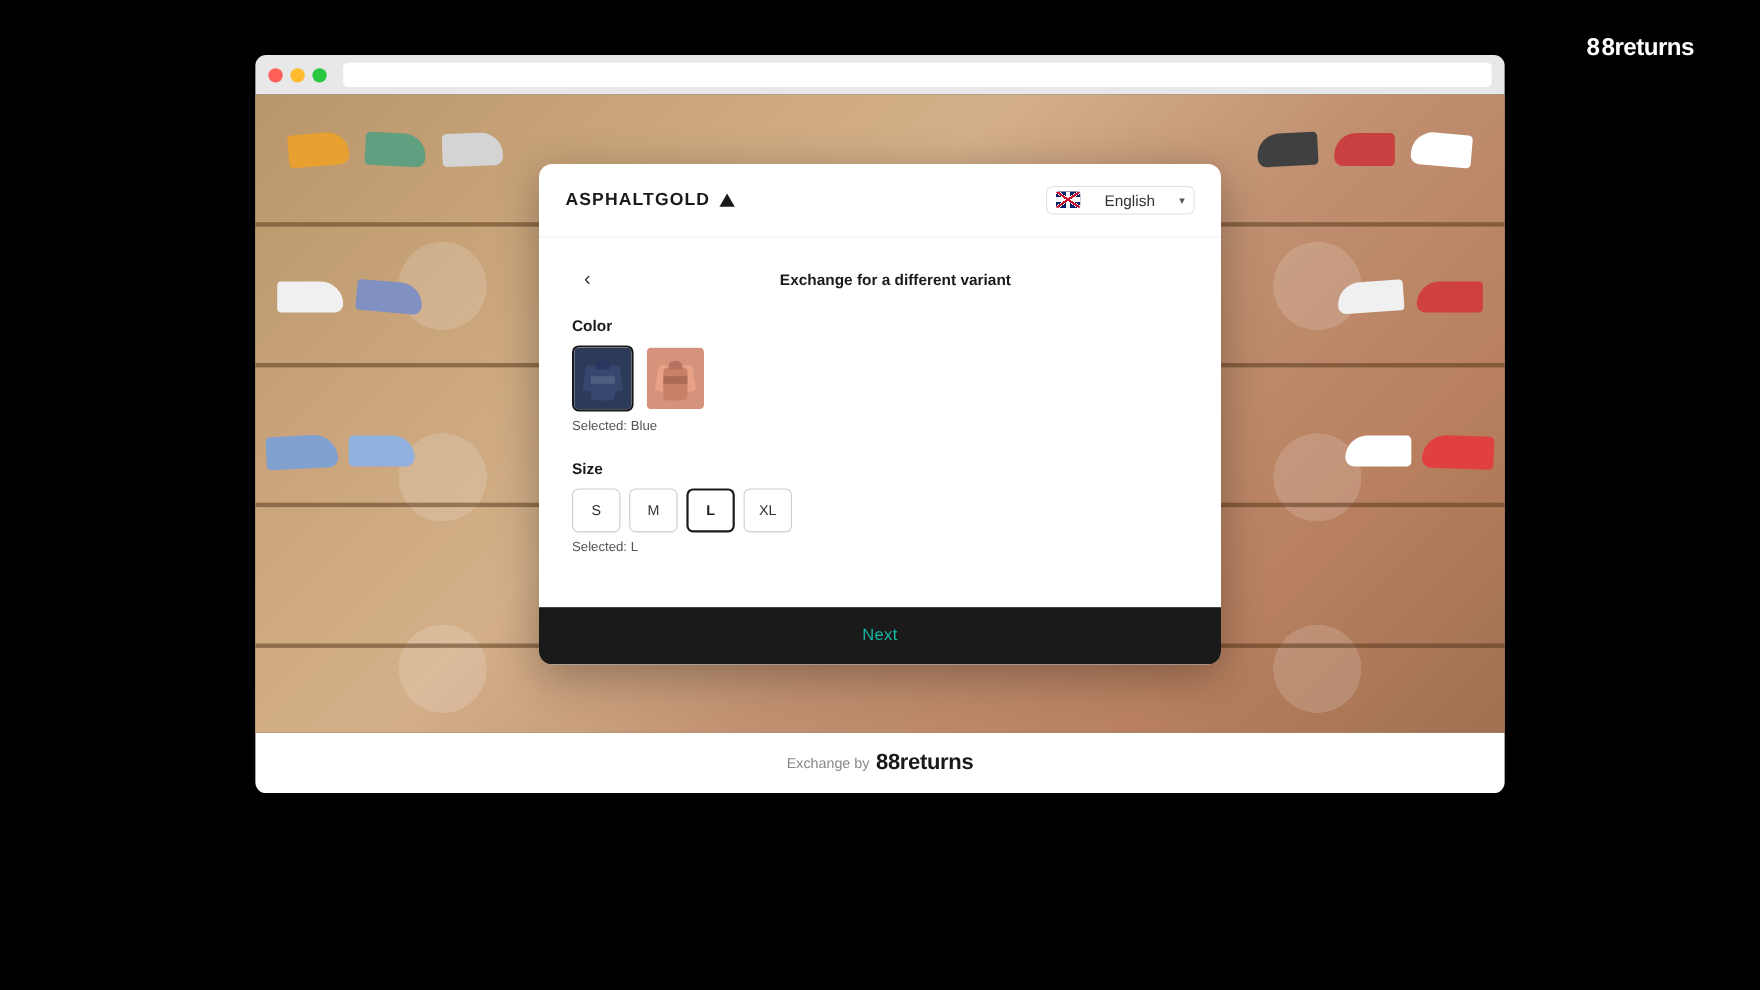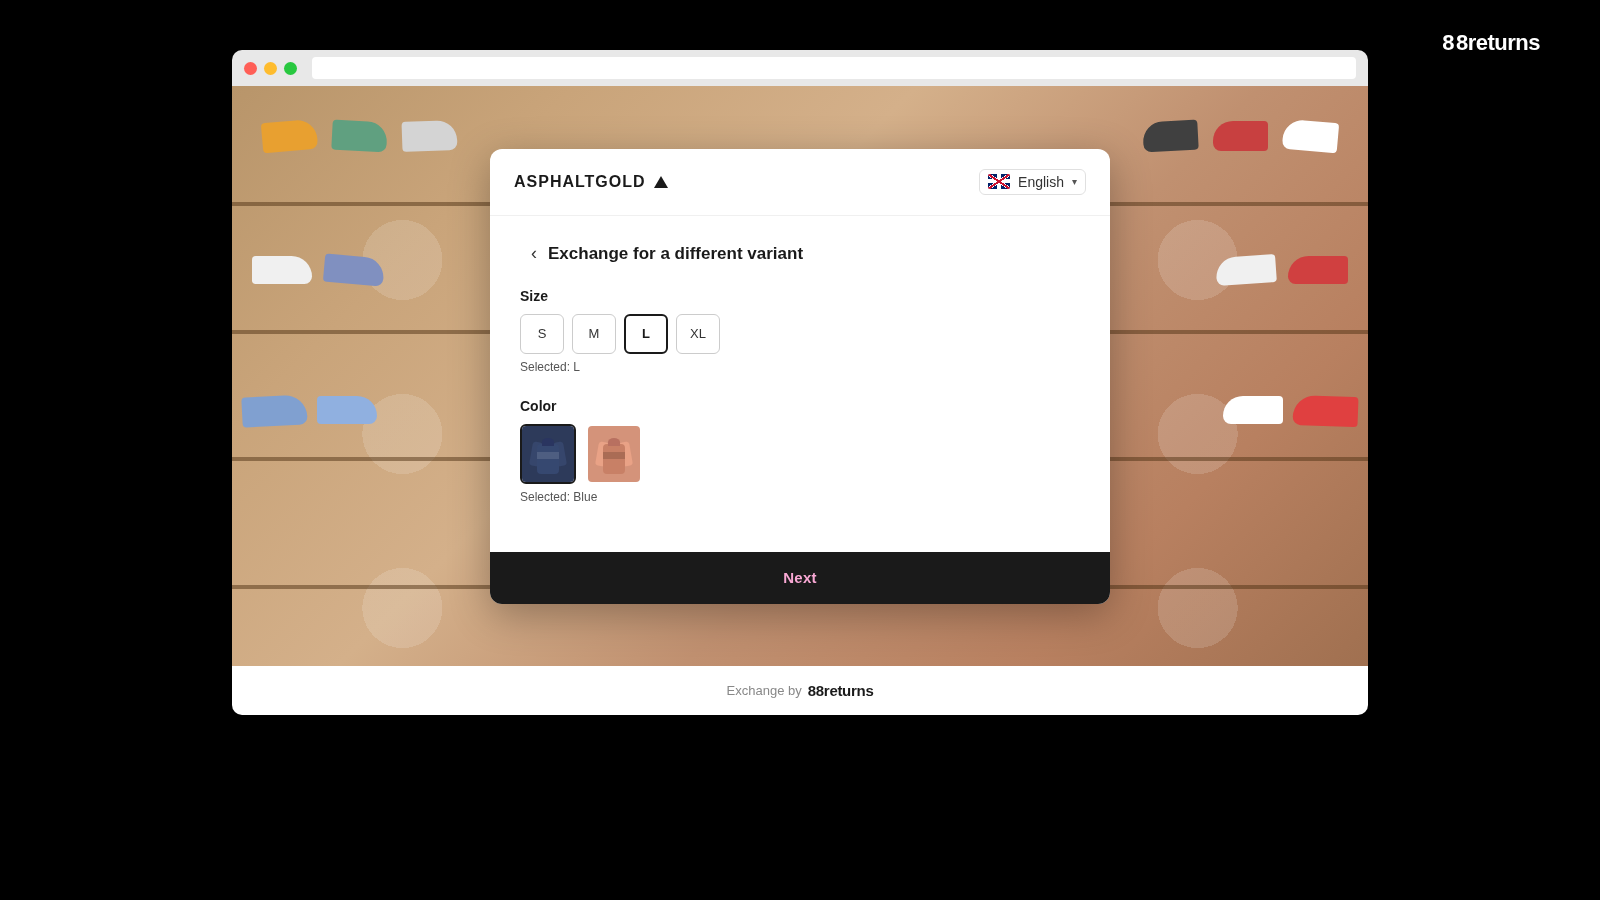--- a/index.html
+++ b/index.html
@@ -134,21 +134,21 @@
       width: 0;
       height: 0;
       border-left: 7px solid transparent;
       border-right: 7px solid transparent;
       border-bottom: 12px solid #1a1a1a;
       display: inline-block;
     }
     .language-selector {
       display: flex;
       align-items: center;
-      gap: 8px;
+      gap: 22px;
       cursor: pointer;
       padding: 4px 8px;
       border: 1px solid #e0e0e0;
       border-radius: 6px;
       font-size: 14px;
       color: #333;
     }
     
     .uk-flag {
       width: 22px;
@@ -197,22 +197,22 @@
       display: flex;
       align-items: center;
       justify-content: center;
       cursor: pointer;
       color: #333;
       font-size: 18px;
       border-radius: 4px;
     }
     .modal-section-title {
       flex: 1;
-      text-align: left;
-      font-size: 17px;
+      text-align: center;
+      font-size: 14px;
       font-weight: 700;
       color: #1a1a1a;
     }
 
     
     .product-section {
       display: flex;
       gap: 30px;
       align-items: flex-start;
     }
@@ -315,45 +315,45 @@
     }
 
     
     .modal-footer {
       padding: 0;
     }
     .next-btn {
       width: 100%;
       height: 52px;
       background: #1a1a1a;
-      color: #f9a8d4;
+      color: #14b8a6;
       border: none;
       font-size: 15px;
-      font-weight: 700;
+      font-weight: 400;
       cursor: pointer;
       letter-spacing: 0.3px;
     }
 
     
     .page-footer {
       width: 100%;
       background: #fff;
       padding: 16px;
       text-align: center;
       font-size: 13px;
       color: #888;
       display: flex;
       align-items: center;
       justify-content: center;
       gap: 6px;
     }
     .footer-brand {
       font-weight: 800;
       color: #1a1a1a;
-      font-size: 15px;
+      font-size: 20px;
       letter-spacing: -0.3px;
     }
     .shelf {
       position: absolute;
       left: 0;
       right: 0;
       height: 4px;
       background: rgba(80,50,20,0.5);
     }
   </style>
@@ -433,31 +433,20 @@
 
         <div class="modal-nav">
           <div class="back-btn">‹</div>
           <div class="modal-section-title">Exchange for a different variant</div>
         </div>
 
         <div class="product-section">
 
 
           <div class="variants-section">
-
-            <div class="variant-group">
-              <div class="variant-label">Size</div>
-              <div class="size-options">
-                <button class="size-btn">S</button>
-                <button class="size-btn">M</button>
-                <button class="size-btn selected">L</button>
-                <button class="size-btn">XL</button>
-              </div>
-              <div class="selected-text">Selected: L</div>
-            </div>
 
             <div class="variant-group">
               <div class="variant-label">Color</div>
               <div class="color-options">
 
                 <div class="color-swatch selected">
                   <div style="width:100%; height:100%; background:#2d3a5a; position:relative; display:flex; align-items:center; justify-content:center;">
 
                     <div style="width:46px; height:52px; position:relative;">
                       <div style="position:absolute; top:14px; left:6px; width:10px; height:24px; background:#2d3a5a; border-radius:3px; transform:rotate(10deg); filter:brightness(1.2);"></div>
@@ -479,20 +468,31 @@
                       <div style="position:absolute; top:16px; left:12px; right:12px; height:30px; background:#c88066; border-radius:4px;">
                         <div style="position:absolute; top:8px; left:0; right:0; height:7px; background:rgba(50,30,20,0.2);"></div>
                       </div>
                       <div style="position:absolute; top:10px; left:50%; transform:translateX(-50%); width:12px; height:8px; background:#b87060; border-radius:50% 50% 0 0;"></div>
                     </div>
                   </div>
                 </div>
               </div>
               <div class="selected-text">Selected: Blue</div>
             </div>
+
+            <div class="variant-group">
+              <div class="variant-label">Size</div>
+              <div class="size-options">
+                <button class="size-btn">S</button>
+                <button class="size-btn">M</button>
+                <button class="size-btn selected">L</button>
+                <button class="size-btn">XL</button>
+              </div>
+              <div class="selected-text">Selected: L</div>
+            </div>
           </div>
         </div>
       </div>
 
       <div class="modal-footer">
         <button class="next-btn">Next</button>
       </div>
     </div>
   </div>
 

